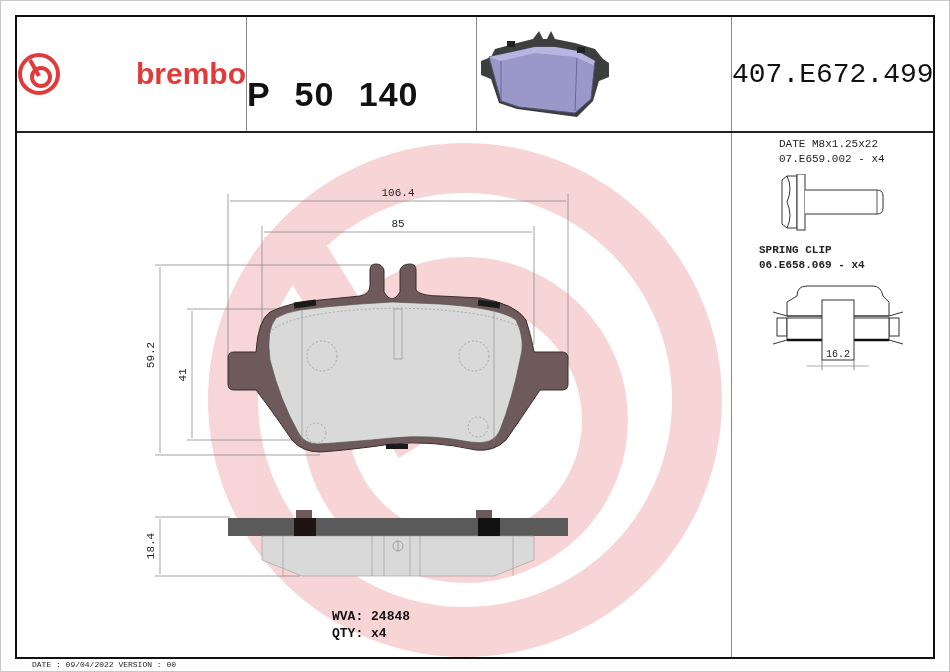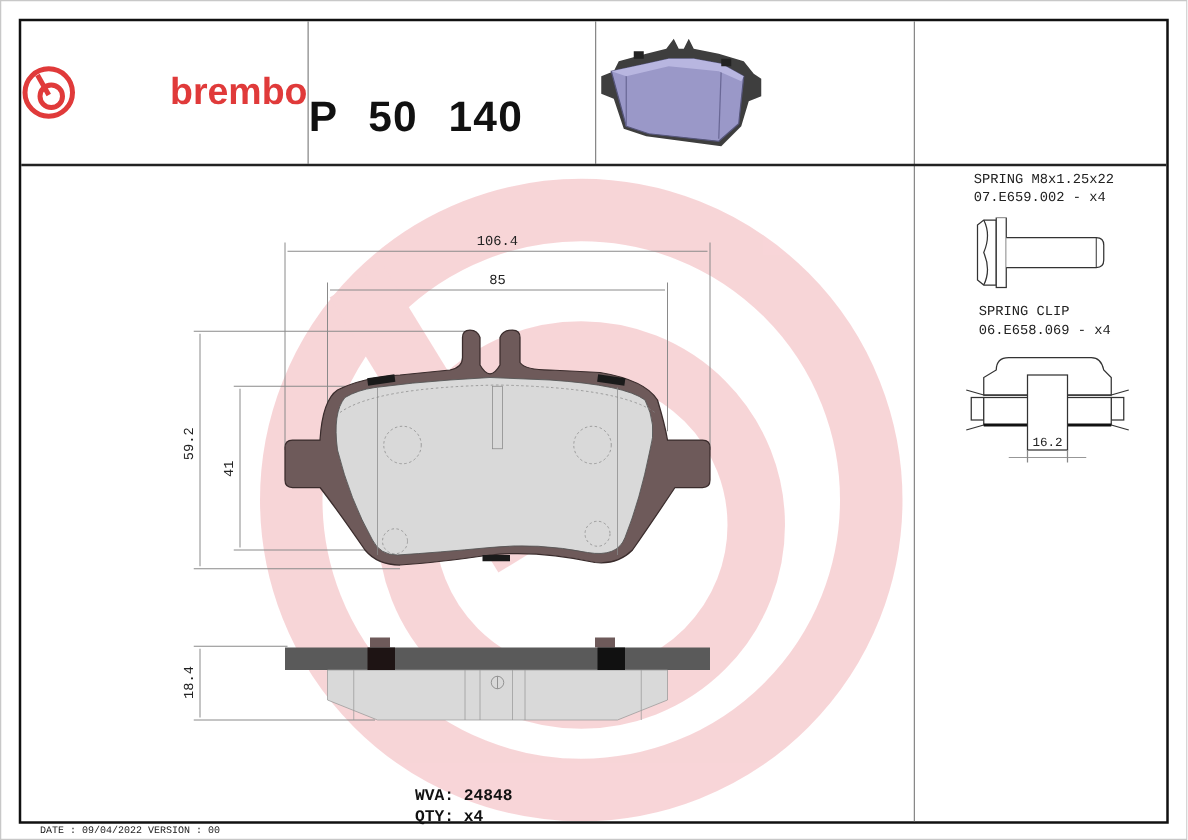--- a/index.html
+++ b/index.html
@@ -53,36 +53,39 @@
       <path d="M12 28 L40 22 L58 18 L78 18 L100 22 L118 32 L114 70 L98 84 L42 78 L24 72 Z" fill="#9a98c8" stroke="#55557a" stroke-width="1"></path>
       <path d="M24 30 L24 72" stroke="#6a6896" stroke-width="1"></path>
       <path d="M100 26 L98 82" stroke="#6a6896" stroke-width="1"></path>
       <path d="M12 28 L40 22 L58 18 L78 18 L100 22 L118 32 L116 36 L98 28 L58 24 L24 32 Z" fill="#b8b6e0"></path>
       <rect x="30" y="12" width="8" height="6" fill="#222"></rect>
       <rect x="100" y="18" width="8" height="6" fill="#222"></rect>
     </svg>
   </div>
   <div class="vdiv" style="left:714px;top:0;height:640px;"></div>
 
+  <div class="cell" style="left:715px;width:201px;">
+    <span class="code">407.E672.499</span>
+  </div>
 
   <div class="hdiv" style="left:0;top:114px;width:916px;"></div>
 
   <div style="position:absolute;left:762px;top:120px;">
-    <div class="mono">SPRING M8x1.25x22</div>
+    <div class="mono">DATE M8x1.25x22</div>
     <div class="mono">07.E659.002 - x4</div>
   </div>
   <svg style="position:absolute;left:760px;top:157px" width="120" height="60" viewBox="0 0 120 60">
     <path d="M5 6 L10 2 L20 2 L20 54 L10 54 L5 50 Z" fill="#fff" stroke="#333" stroke-width="1"></path>
     <path d="M10 2 Q16 14 10 28 Q16 42 10 54" fill="none" stroke="#333" stroke-width="1"></path>
     <rect x="20" y="0" width="8" height="56" fill="#fff" stroke="#333" stroke-width="1"></rect>
     <path d="M28 16 L100 16 Q106 16 106 22 L106 34 Q106 40 100 40 L28 40" fill="#fff" stroke="#333" stroke-width="1"></path>
     <line x1="100" y1="16" x2="100" y2="40" stroke="#333" stroke-width="0.8"></line>
   </svg>
 
-  <div style="position:absolute;left:766px;top:226px;">
+  <div style="position:absolute;left:742px;top:226px;font-weight:bold;">
     <div class="mono">SPRING CLIP</div>
     <div class="mono">06.E658.069 - x4</div>
   </div>
   <svg style="position:absolute;left:750px;top:265px" width="140" height="95" viewBox="0 0 140 95">
     <path d="M30 14 Q30 4 40 4 L106 4 Q114 4 116 14 L122 20 L122 34 L20 34 L20 20 Z" fill="#fff" stroke="#333" stroke-width="1"></path>
     <line x1="20" y1="34" x2="122" y2="34" stroke="#333"></line>
     <path d="M6 30 L20 34" stroke="#333"></path>
     <path d="M136 30 L122 34" stroke="#333"></path>
     <rect x="10" y="36" width="10" height="18" fill="#fff" stroke="#333"></rect>
     <rect x="122" y="36" width="10" height="18" fill="#fff" stroke="#333"></rect>
@@ -153,18 +156,18 @@
   <line x1="372" y1="536" x2="372" y2="576" stroke="#999" stroke-width="0.6"></line>
   <line x1="384" y1="536" x2="384" y2="576" stroke="#999" stroke-width="0.6"></line>
   <line x1="410" y1="536" x2="410" y2="576" stroke="#999" stroke-width="0.6"></line>
   <line x1="420" y1="536" x2="420" y2="576" stroke="#999" stroke-width="0.6"></line>
   <circle cx="398" cy="546" r="5" fill="none" stroke="#888" stroke-width="0.7"></circle>
   <line x1="398" y1="541" x2="398" y2="551" stroke="#888" stroke-width="0.7"></line>
   <rect x="294" y="518" width="22" height="18" fill="#1e1414"></rect>
   <rect x="478" y="518" width="22" height="18" fill="#111"></rect>
 </svg>
 
-<div style="position:absolute;left:332px;top:608px;margin-top:20px;">
+<div style="position:absolute;left:332px;top:608px;">
   <div class="bold-mono"><span>WVA:</span> <span>24848</span></div>
   <div class="bold-mono"><span>QTY:</span> <span>x4</span></div>
 </div>
 
 <div class="footer">DATE : 09/04/2022 VERSION : 00</div>
 
 </body></html>

